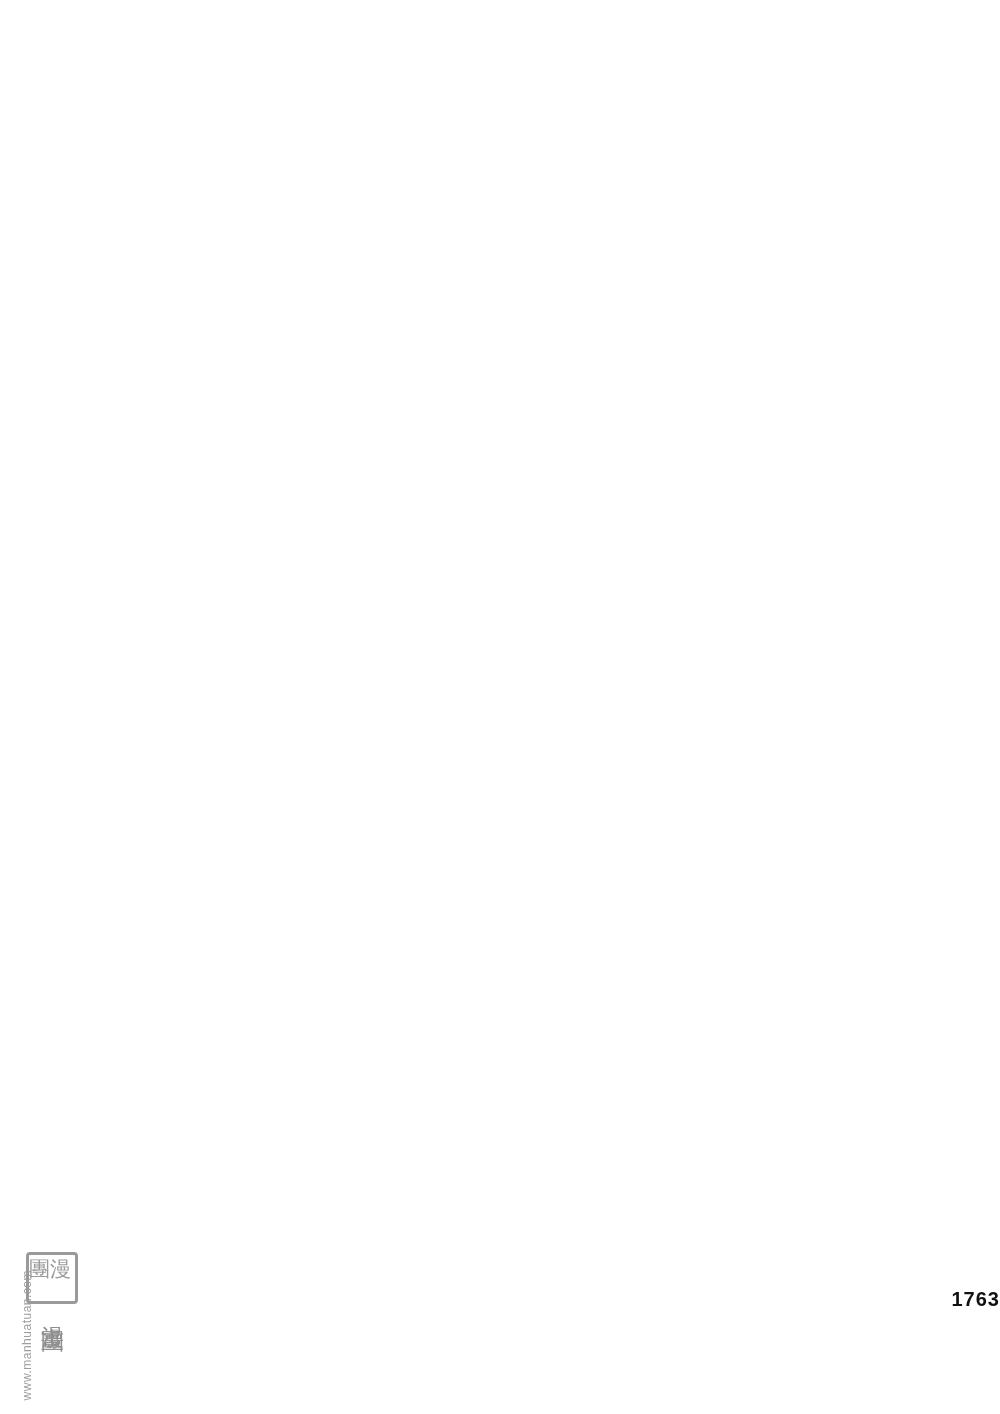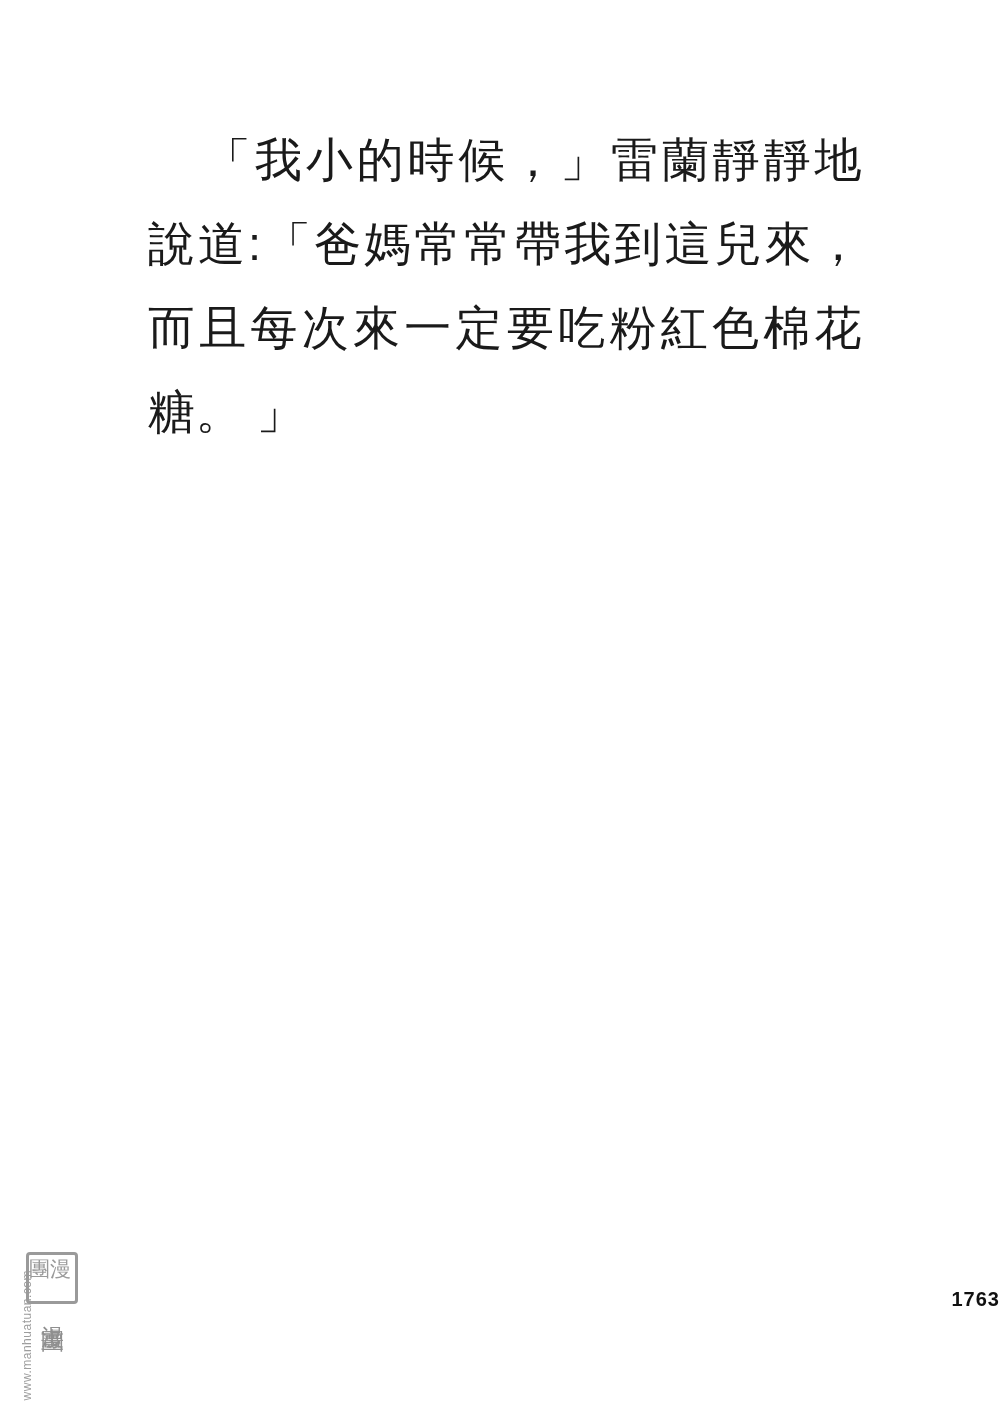--- a/index.html
+++ b/index.html
@@ -109,21 +109,20 @@
     transform: rotate(180deg);
     font-family: "Liberation Sans", sans-serif;
   }
 </style>
 </head>
 <body>
 
 <div class="page">
 
   <div class="content">
-    <p class="para first">「我小的時候，」雷蘭靜靜地說道:「爸媽常常帶我到這兒來，而且每次來一定要吃粉紅色棉花糖。 」</p>
   </div>
 
   <div class="page-number">1763</div>
 
   <div class="watermark">
     <div class="wm-url">www.manhuatuan.com</div>
     <div class="wm-seal">團漫</div>
     <div class="wm-vertical">漫畫團</div>
   </div>
 

